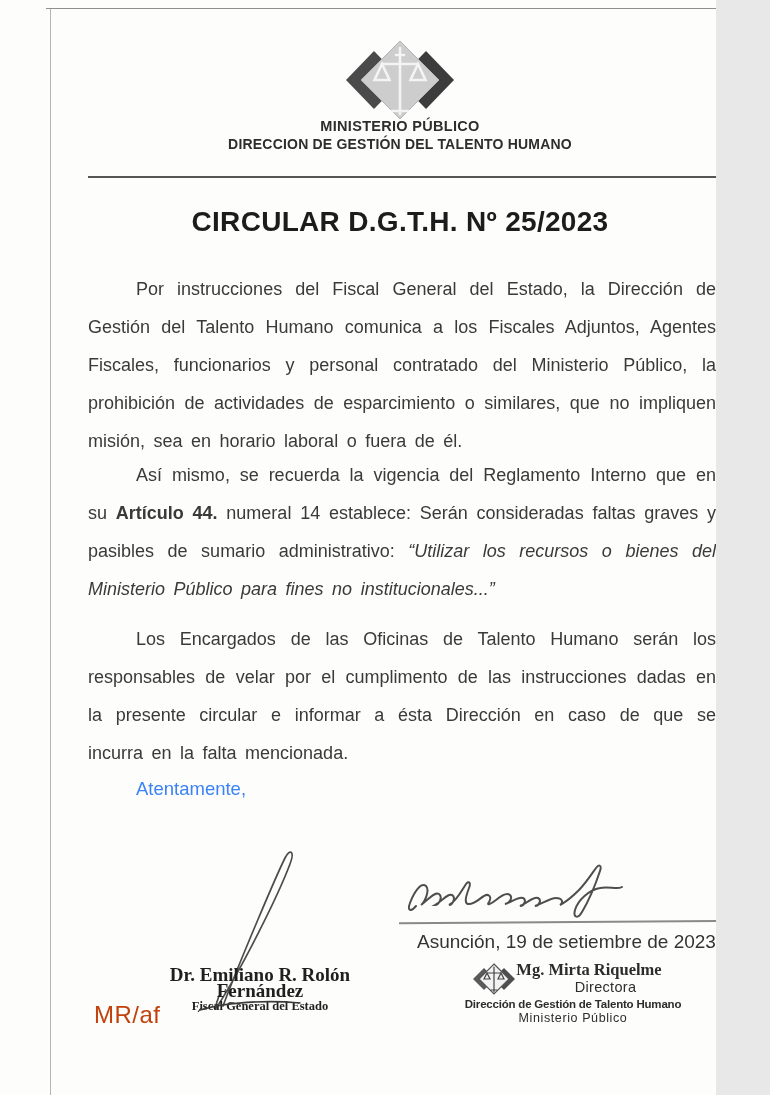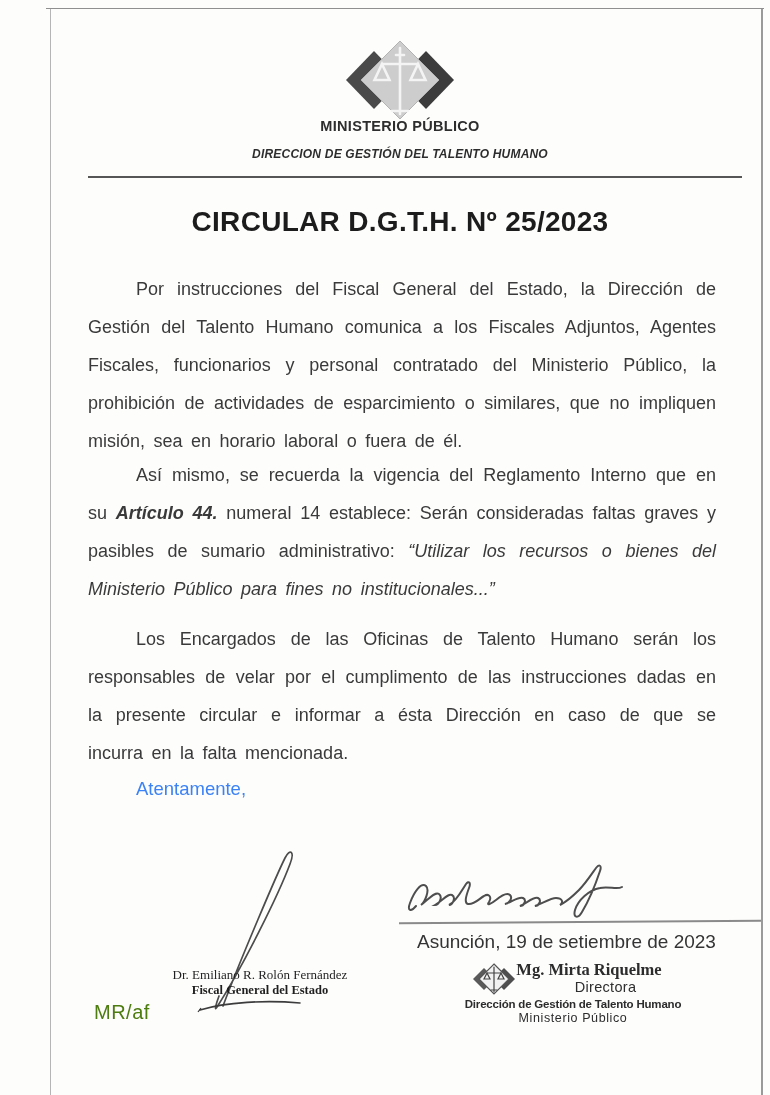--- a/index.html
+++ b/index.html
@@ -1,59 +1,59 @@
 <!DOCTYPE html>
 <html><head>
 <meta charset="utf-8">
 <style>
   html,body{margin:0;padding:0;background:#e8e8e8;}
   .page{
-    position:relative;width:770px;height:1095px;background:#fdfdfc;
+    position:relative;width:716px;height:1095px;background:#fdfdfc;
     font-family:"Liberation Sans",sans-serif;overflow:hidden;color:#383838;
   }
   
   .border-top{position:absolute;left:46px;top:8px;width:718px;height:1px;background:#8f8f8f;}
   .border-left{position:absolute;left:50px;top:9px;width:1px;height:1086px;background:#b5b5b5;}
   .border-right{position:absolute;left:761px;top:9px;width:2px;height:1086px;background:#9a9a9a;}
 
   .logo{position:absolute;left:341px;top:31px;width:118px;height:98px;}
 
   .header-block{position:absolute;left:30px;top:118px;width:740px;text-align:center;color:#2d2d2d;}
   .header-line1{font-size:14.5px;font-weight:bold;letter-spacing:.3px;line-height:16px;}
   .header-line2{font-size:15px;font-weight:bold;letter-spacing:.3px;line-height:17px;}
-  .header-line3{font-size:12px;font-weight:bold;font-style:italic;letter-spacing:.2px;line-height:17px;margin-top:12px;}
+  .header-line3{font-size:14px;font-weight:bold;letter-spacing:.2px;line-height:17px;margin-top:2px;}
   .header-underline{position:absolute;left:88px;top:176px;width:654px;height:2px;background:#565656;}
 
   .doc-title{
     position:absolute;left:15px;top:206px;width:770px;text-align:center;
     font-size:28px;font-weight:bold;color:#1c1c1c;letter-spacing:.3px;
   }
 
   .para{
     position:absolute;left:88px;width:628px;
     font-size:18px;line-height:38px;text-align:justify;text-indent:48px;
     word-spacing:3.5px;color:#3a3a3a;
   }
   .p1{top:270px;}
   .p2{top:456px;}
   .p3{top:620px;}
-  .bi{font-weight:bold;font-style:italic;}
+  .bi{font-weight:bold;}
   .it{font-style:italic;}
   .closing{position:absolute;left:136px;top:778px;font-size:18.5px;color:#3b82f6;}
 
   .sig-stroke-left{position:absolute;left:183px;top:846px;width:120px;height:168px;}
   .fg-block{
     position:absolute;left:160px;top:967px;width:200px;text-align:center;
     font-family:"Liberation Serif",serif;color:#1f1f1f;
   }
-  .fg-name{font-size:13px;font-weight:normal;line-height:16px;}
+  .fg-name{font-size:19px;font-weight:bold;line-height:16px;}
   .fg-title{font-size:12.5px;font-weight:bold;line-height:15px;}
   .fg-flourish{position:absolute;left:196px;top:999px;width:110px;height:14px;}
 
-  .initials{position:absolute;left:94px;top:1001px;font-size:20px;color:#4d7c0f;letter-spacing:.5px;}
+  .initials{position:absolute;left:94px;top:1001px;font-size:24px;color:#c2410c;letter-spacing:.5px;}
 
   .sig-script-right{position:absolute;left:406px;top:860px;width:240px;height:62px;}
   .sig-line-right{position:absolute;left:399px;top:921px;width:362px;height:2px;background:#8a8a8a;transform:rotate(-0.4deg);}
   .place-date{position:absolute;left:417px;top:931px;font-size:19px;color:#343434;}
 
   .stamp{position:absolute;left:450px;top:960px;width:246px;text-align:center;color:#2c2c2c;}
   .stamp-row{position:relative;}
   .stamp-logo{position:absolute;left:22px;top:1px;width:44px;height:36px;}
   .stamp-name{font-family:"Liberation Serif",serif;font-weight:bold;font-size:16.5px;line-height:19px;margin-left:32px;}
   .stamp-title{font-size:14.5px;color:#2e2e2e;line-height:17px;margin-left:44px;letter-spacing:.3px;padding-left:21px;}

